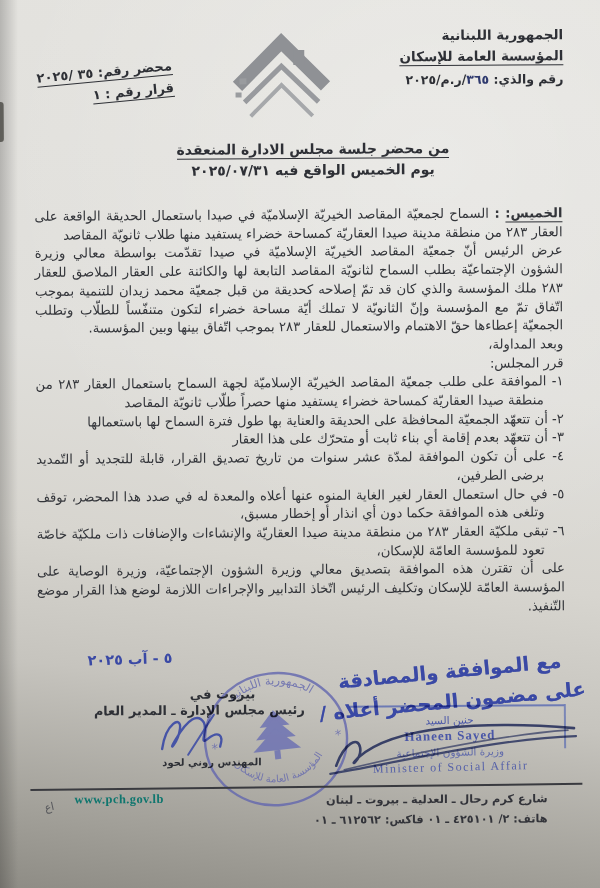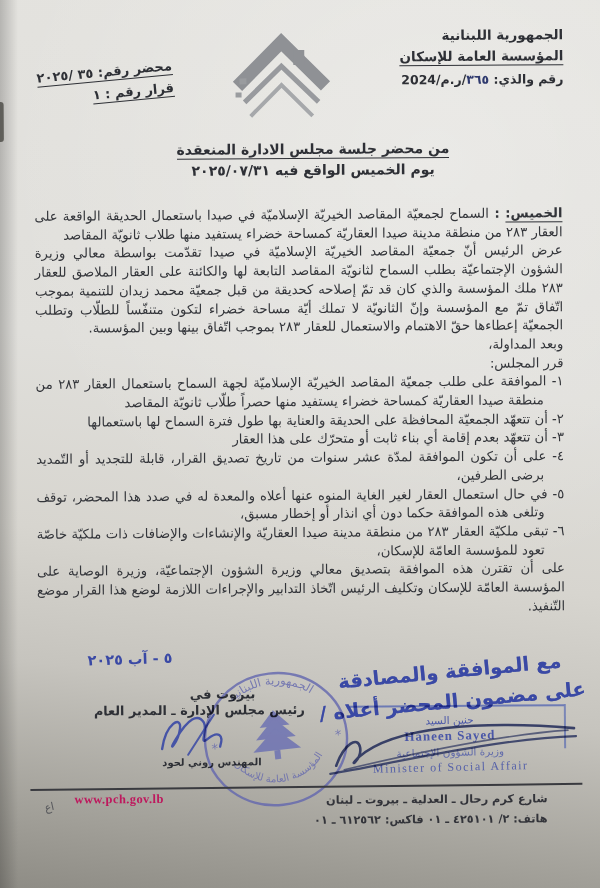--- a/index.html
+++ b/index.html
@@ -49,38 +49,38 @@
 
   .stamp-min{position:absolute;top:714px;left:338px;width:220px;text-align:center;color:#4a57a8;line-height:1.35;mix-blend-mode:multiply;transform:rotate(-1deg);}
   .stamp-min .ar1{font-size:10.5px;}
   .stamp-min .en1{font-size:13px;font-family:"Liberation Serif",serif;letter-spacing:1px;font-weight:bold;}
   .stamp-min .ar2{font-size:10.5px;opacity:.8;}
   .stamp-min .en2{font-size:12px;font-family:"Liberation Serif",serif;letter-spacing:1.5px;opacity:.9;}
   .stamp-box{position:absolute;top:706px;left:348px;width:214px;height:42px;border-top:2px solid rgba(62,84,176,.65);border-right:2px solid rgba(62,84,176,.55);mix-blend-mode:multiply;}
   .sig-minister{position:absolute;top:714px;left:322px;width:262px;height:70px;mix-blend-mode:multiply;}
 
   .foot-line{position:absolute;top:786px;left:28px;right:20px;border-top:2.2px solid #393a3f;transform:rotate(-.25deg);}
-  .foot-web{position:absolute;top:791px;left:72px;font-family:"Liberation Serif",serif;font-weight:bold;font-size:12.5px;color:#be185d;letter-spacing:.4px;}
+  .foot-web{position:absolute;top:791px;left:72px;font-family:"Liberation Serif",serif;font-weight:bold;font-size:12.5px;color:#0f766e;letter-spacing:.4px;}
   .foot-mark{position:absolute;top:799px;left:42px;font-size:11px;color:#57585c;transform:rotate(-12deg);}
   .foot-addr{position:absolute;top:791px;right:55px;font-size:11.3px;font-weight:bold;text-align:right;line-height:1.75;color:#33343a;}
 
   .edge-mark{position:absolute;left:0;top:100px;width:6px;height:40px;background:#504f4a;border-radius:0 3px 3px 0;opacity:.85;}
   svg text{font-family:"DejaVu Sans",sans-serif;}
 </style>
 </head>
 <body>
 
 <div class="page">
 
   <div class="edge-mark"></div>
 
   <div class="org rtl b">
     <div>الجمهورية اللبنانية</div>
     <div><span class="u">المؤسسة العامة للإسكان</span></div>
-    <div class="l3"><span>رقم والذي: </span><span class="hand">٣٦٥</span><span>/ر.م/2024</span></div>
+    <div class="l3"><span>رقم والذي: </span><span class="hand">٣٦٥</span><span>/ر.م/٢٠٢٥</span></div>
   </div>
 
   <div class="case rtl b">
     <div><span class="u">محضر رقم: ٣٥ /٢٠٢٥</span></div><br>
     <div><span class="u">قرار رقم : ١</span></div>
   </div>
 
   <svg class="logo" viewBox="0 0 108 92" aria-hidden="true">
     <path d="M10 56 L54 12 L98 56" fill="none" stroke="#8f9195" stroke-width="13"></path>
     <rect x="66" y="20" width="11" height="15" fill="#8f9195"></rect>

